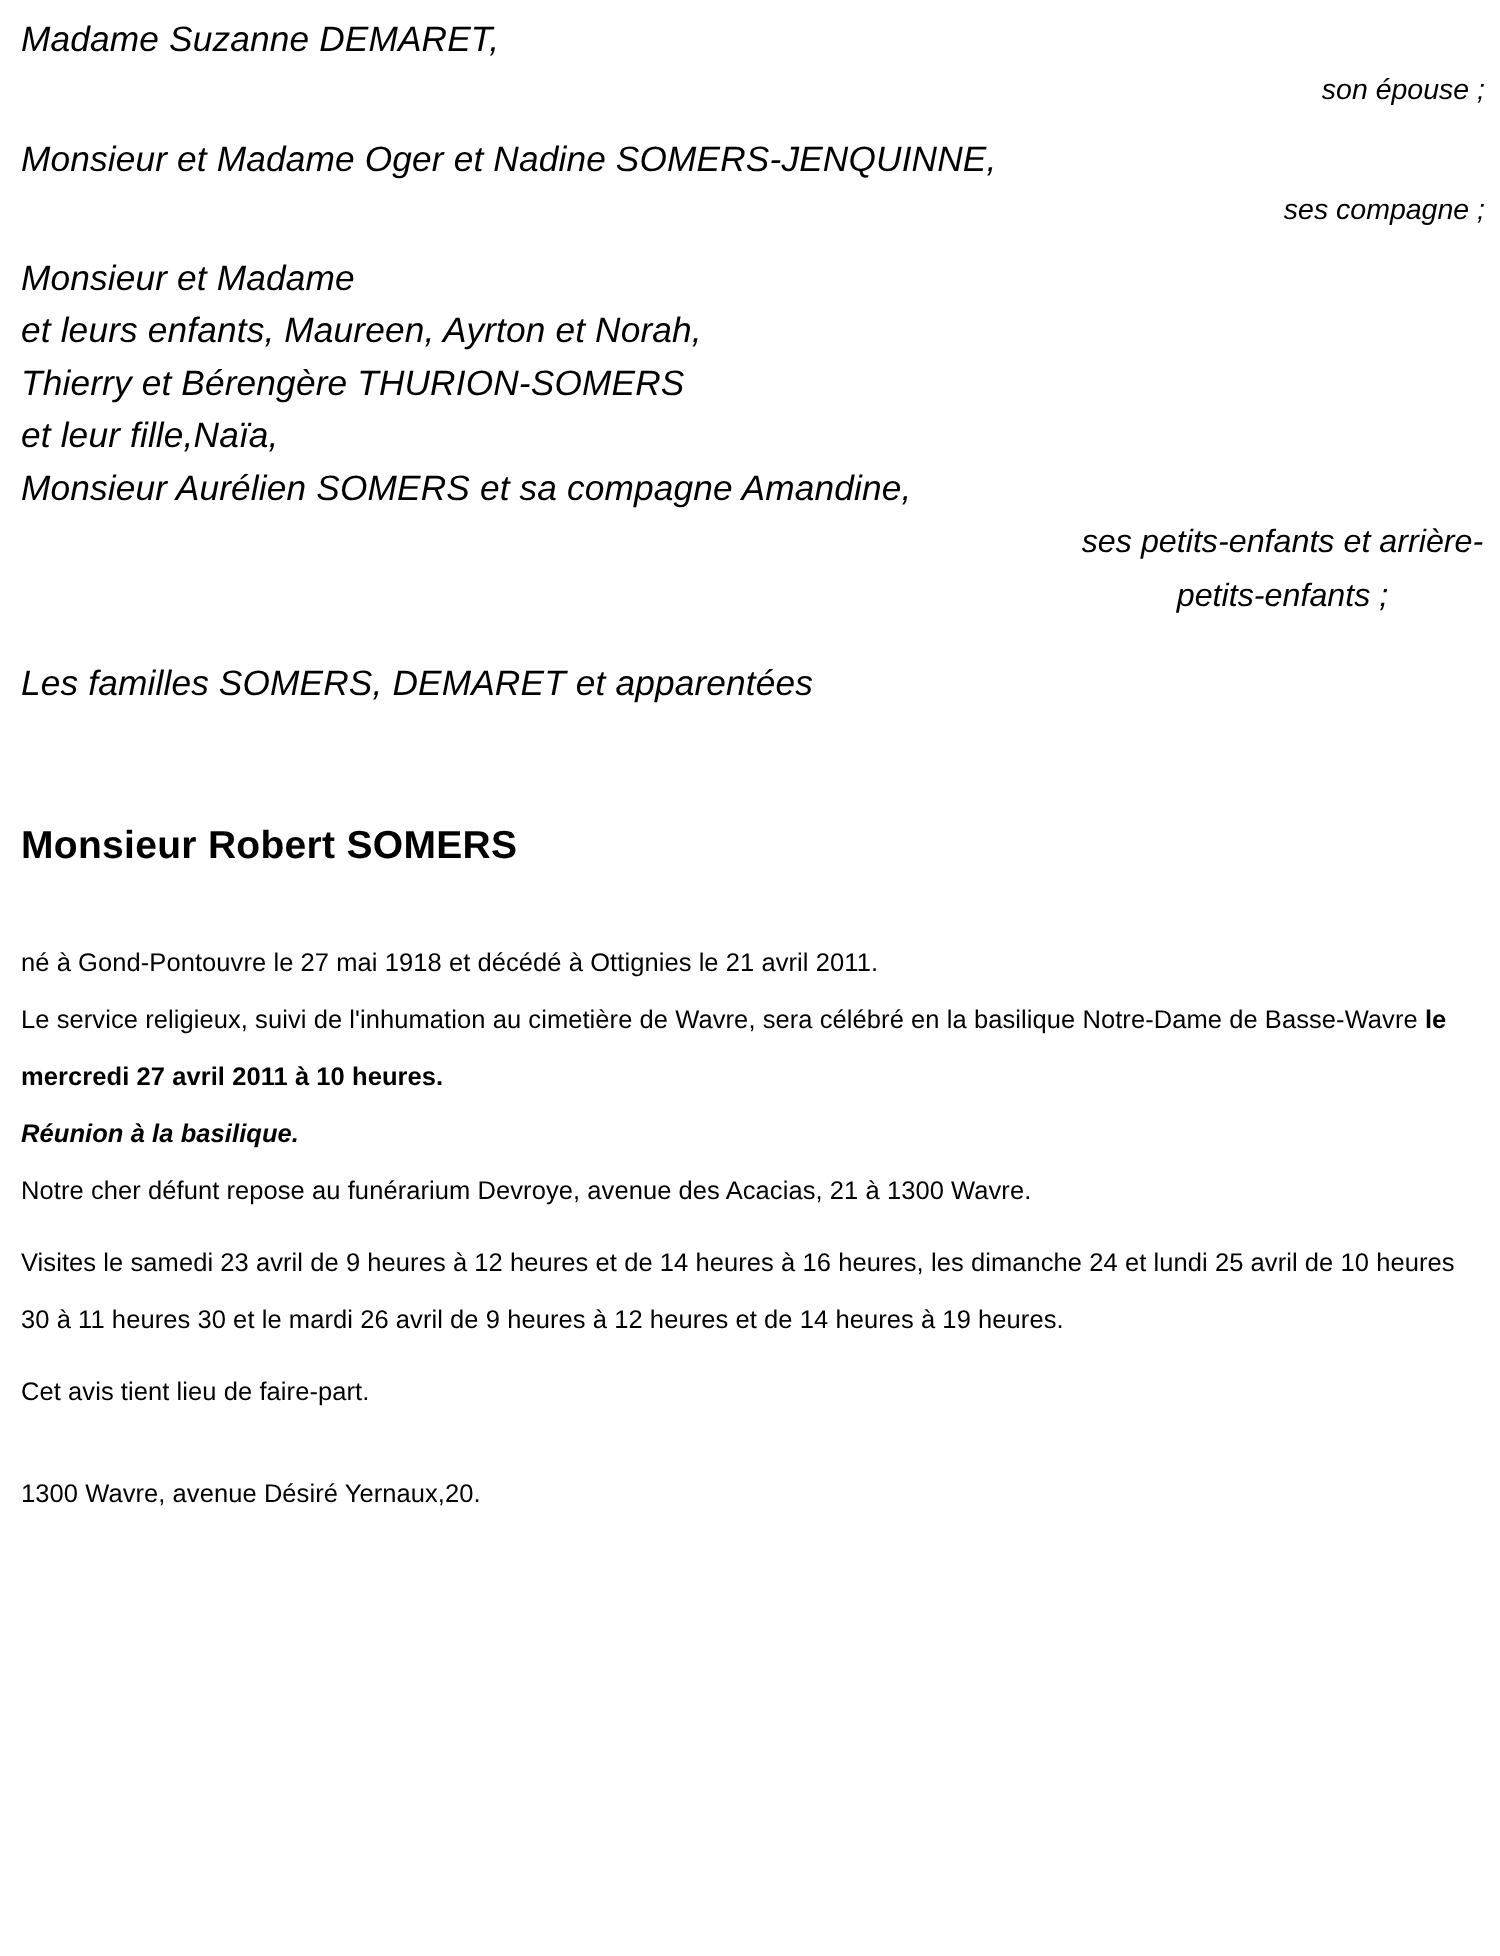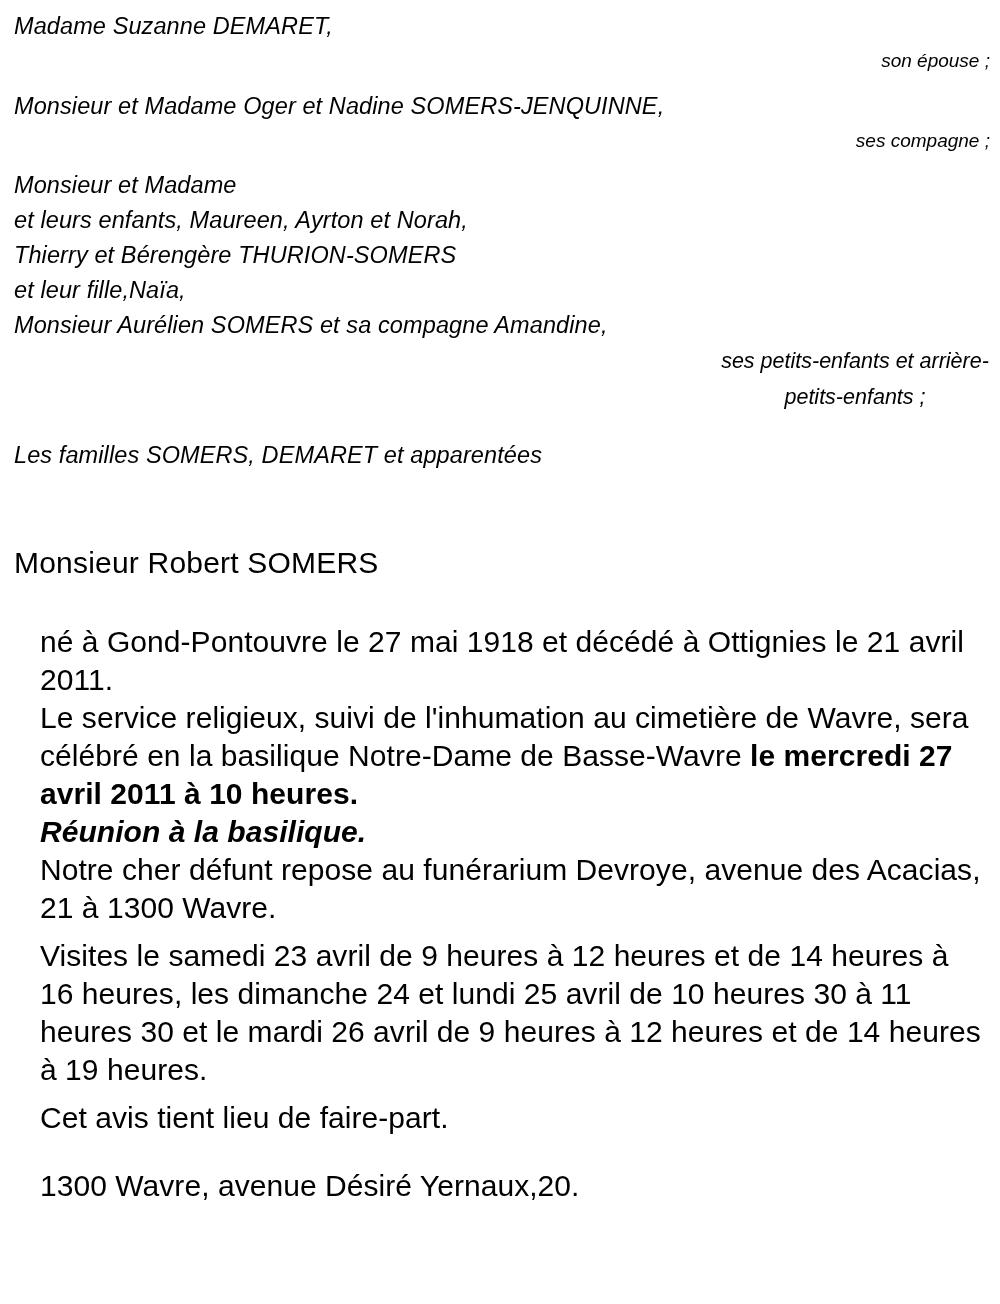--- a/index.html
+++ b/index.html
@@ -50,32 +50,31 @@
 
   
   .gap-sm { height: 10px; }
   .gap-md { height: 22px; }
   .gap-lg { height: 30px; }
   .gap-xl { height: 40px; }
 
   .names-tight .line { line-height: 35px; }
 
   .deceased-name {
-    font-size: 30px;
-    font-weight: normal;
+    font-size: 26px;
+    font-weight: bold;
     line-height: 40px;
     letter-spacing: 0.2px;
   }
 
   .para {
-    font-size: 30px;
+    font-size: 17px;
     line-height: 38px;
     letter-spacing: 0.05px;
     max-width: 985px;
-    margin-left: 26px;
   }
   .para b { font-weight: bold; }
   .para.bold-all { font-weight: bold; font-style: italic; }
 </style>
 </head>
 <body>
 
 <div class="notice">
 
   <div class="line">Madame Suzanne DEMARET,</div>

